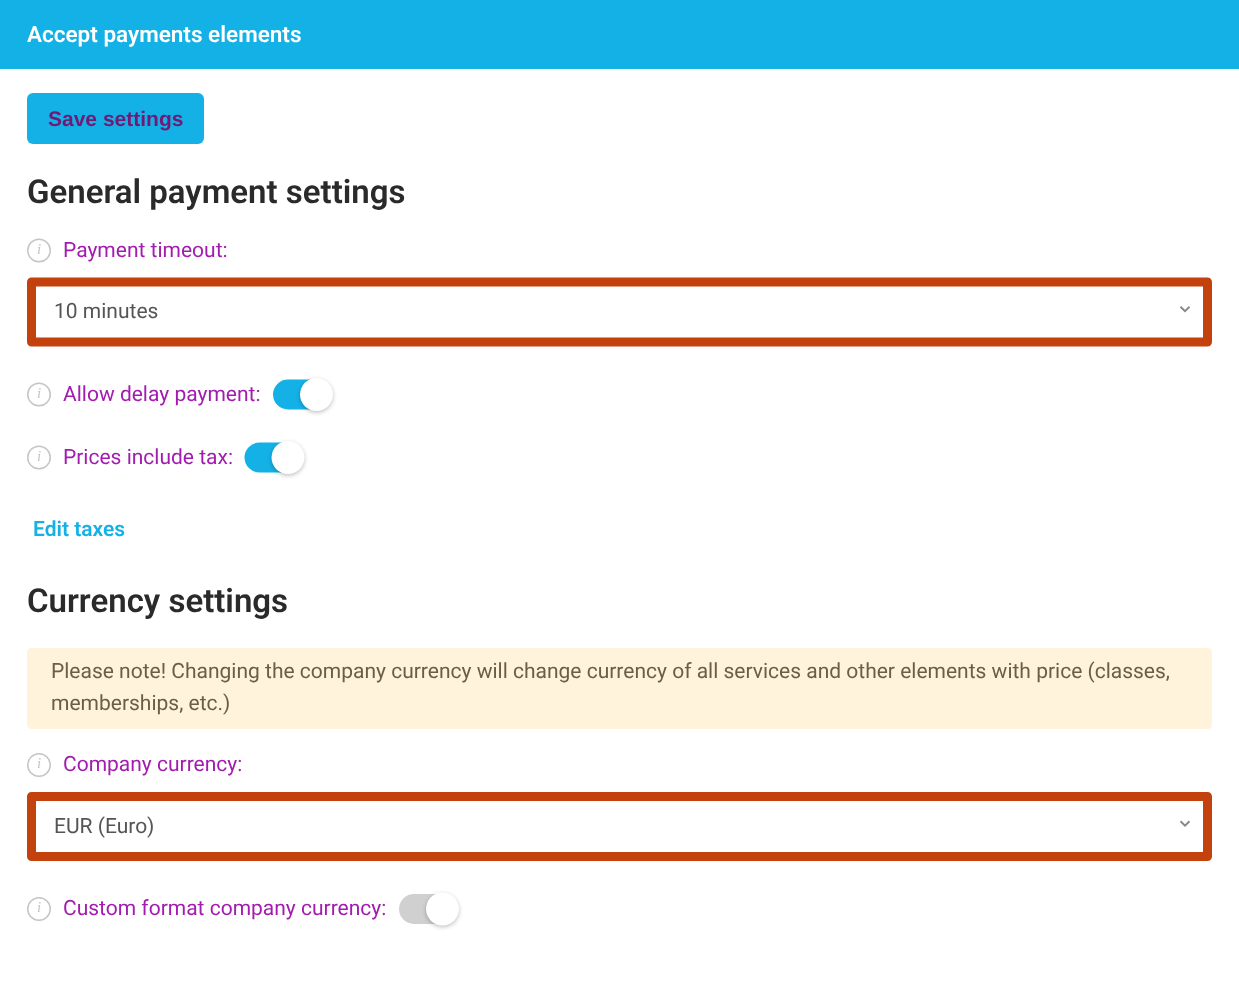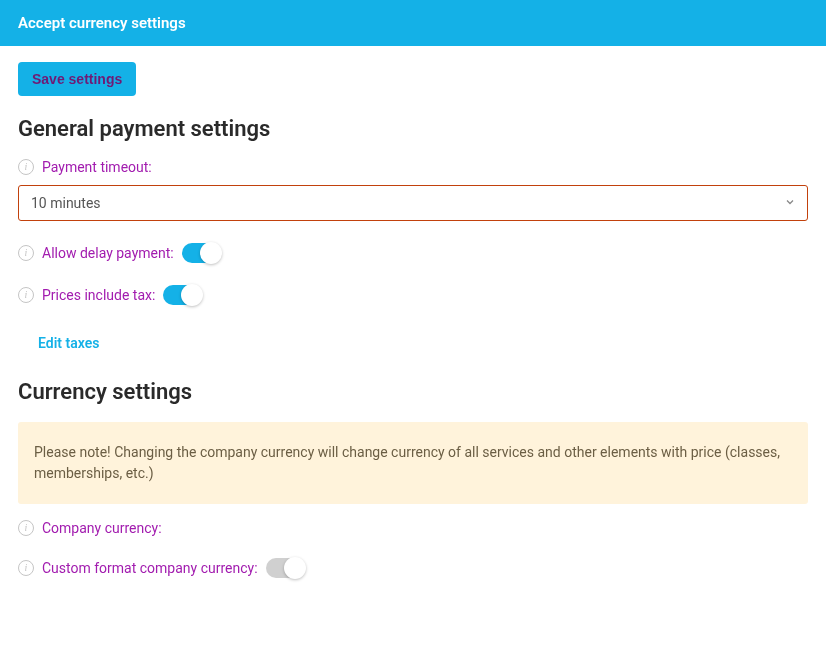--- a/index.html
+++ b/index.html
@@ -66,21 +66,21 @@
     .field-label {
       color: #a21caf;
       font-size: 14px;
     }
     .select-wrap {
       position: relative;
       width: 100%;
     }
     .select {
       width: 100%;
-      border: 1px solid #c2410c;
+      border: 6px solid #c2410c;
       border-radius: 3px;
       padding: 9px 12px;
       font-size: 14px;
       color: #555;
       background: #fff;
       appearance: none;
       -webkit-appearance: none;
       cursor: pointer;
     }
     .select-chevron {
@@ -119,47 +119,47 @@
       right: -2px;
     }
     .toggle-off .toggle-knob {
       right: -2px;
     }
     .link-btn {
       color: #14b1e7;
       font-weight: 600;
       font-size: 14px;
       cursor: pointer;
-      margin-left: 20px;
+      margin-left: 4px;
       margin-top: 24px;
       margin-bottom: 8px;
       display: inline-block;
     }
     .notice-box {
       background: #fff3db;
       border-radius: 3px;
-      padding: 20px 16px;
+      padding: 6px 16px;
       color: #6b5e44;
       font-size: 14px;
       line-height: 1.5;
       margin-bottom: 16px;
     }
     .inline-row {
       display: flex;
       align-items: center;
       gap: 8px;
       margin-top: 22px;
       margin-bottom: 6px;
     }
   </style>
 </head>
 <body>
 
 <div class="header-bar">
-  <span>Accept currency settings</span>
+  <span>Accept payments elements</span>
 </div>
 
 <div class="content">
 
   <button class="save-btn">Save settings</button>
 
   <h2 class="section-title">General payment settings</h2>
 
   <div class="field-row">
     <span class="info-icon">i</span>
@@ -195,20 +195,28 @@
   </div>
 
   <h2 class="section-title">Currency settings</h2>
 
   <div class="notice-box">Please note! Changing the company currency will change currency of all services and other elements with price (classes, memberships, etc.)</div>
 
   <div class="field-row" style="margin-top:10px;">
     <span class="info-icon">i</span>
     <span class="field-label">Company currency:</span>
   </div>
+  <div class="select-wrap">
+    <div class="select">EUR (Euro)</div>
+    <span class="select-chevron">
+      <svg width="12" height="12" viewBox="0 0 24 24" fill="none" stroke="currentColor" stroke-width="2.5">
+          <polyline points="6 9 12 15 18 9"></polyline>
+        </svg>
+    </span>
+  </div>
 
   <div class="inline-row">
     <span class="info-icon">i</span>
     <span class="field-label">Custom format company currency:</span>
     <span class="toggle toggle-off">
       <span class="toggle-knob"></span>
     </span>
   </div>
 
 </div>

